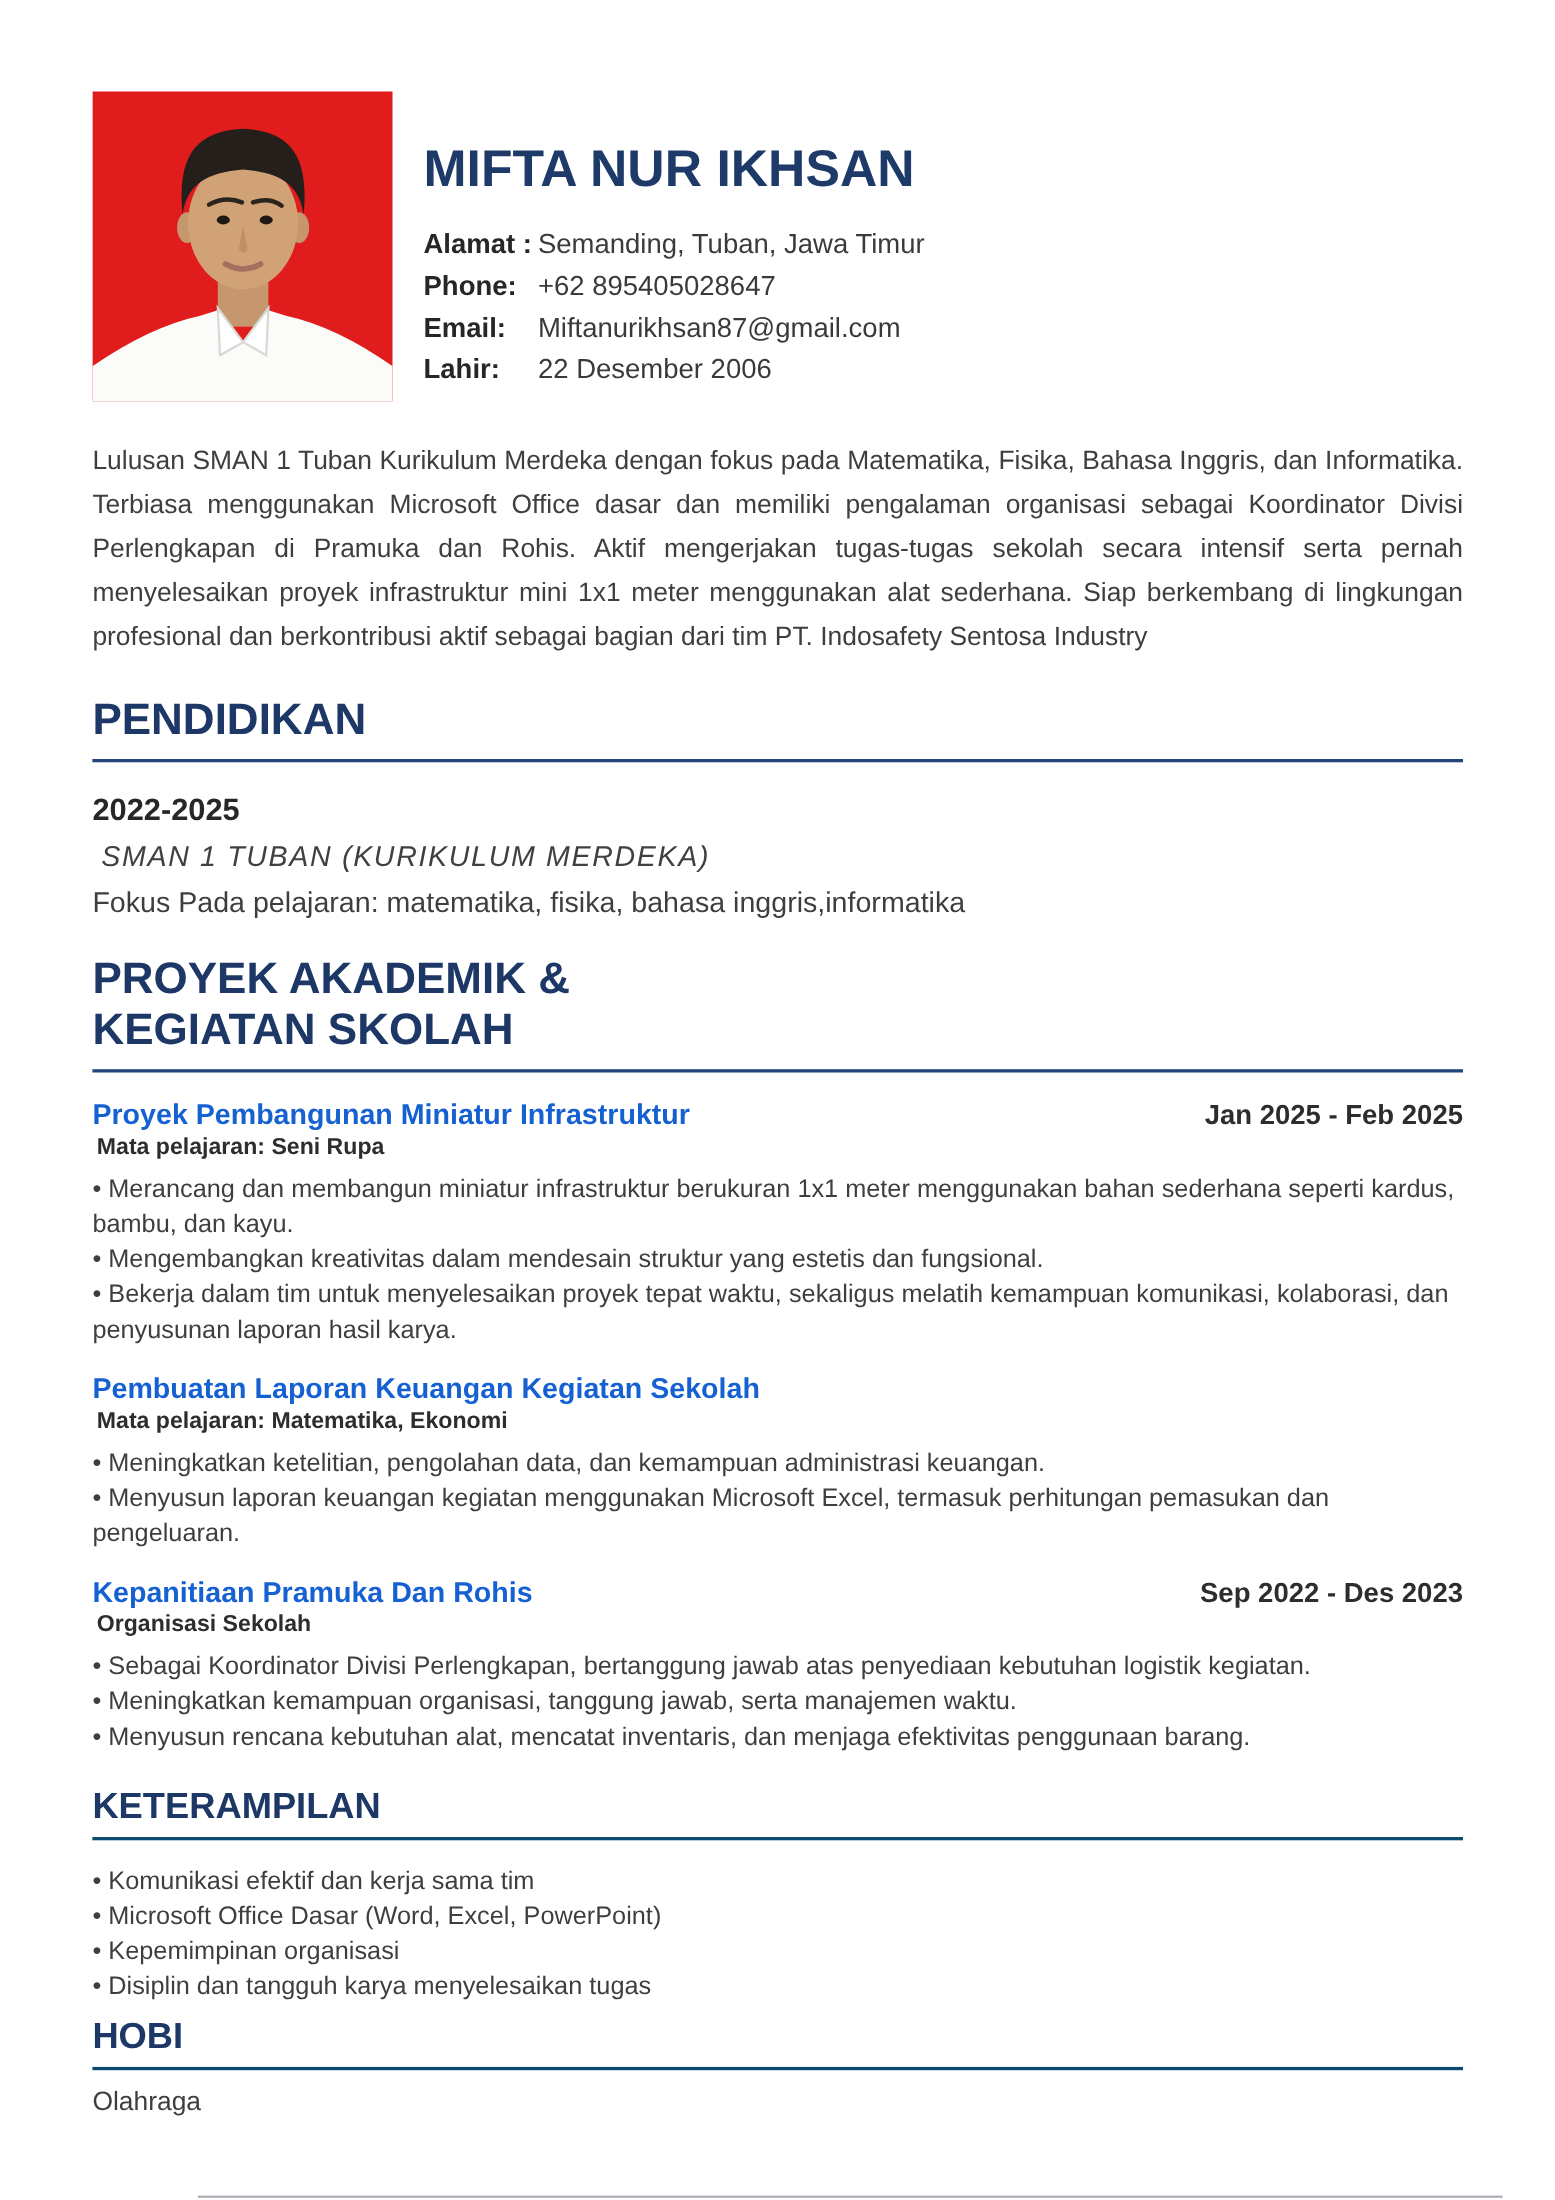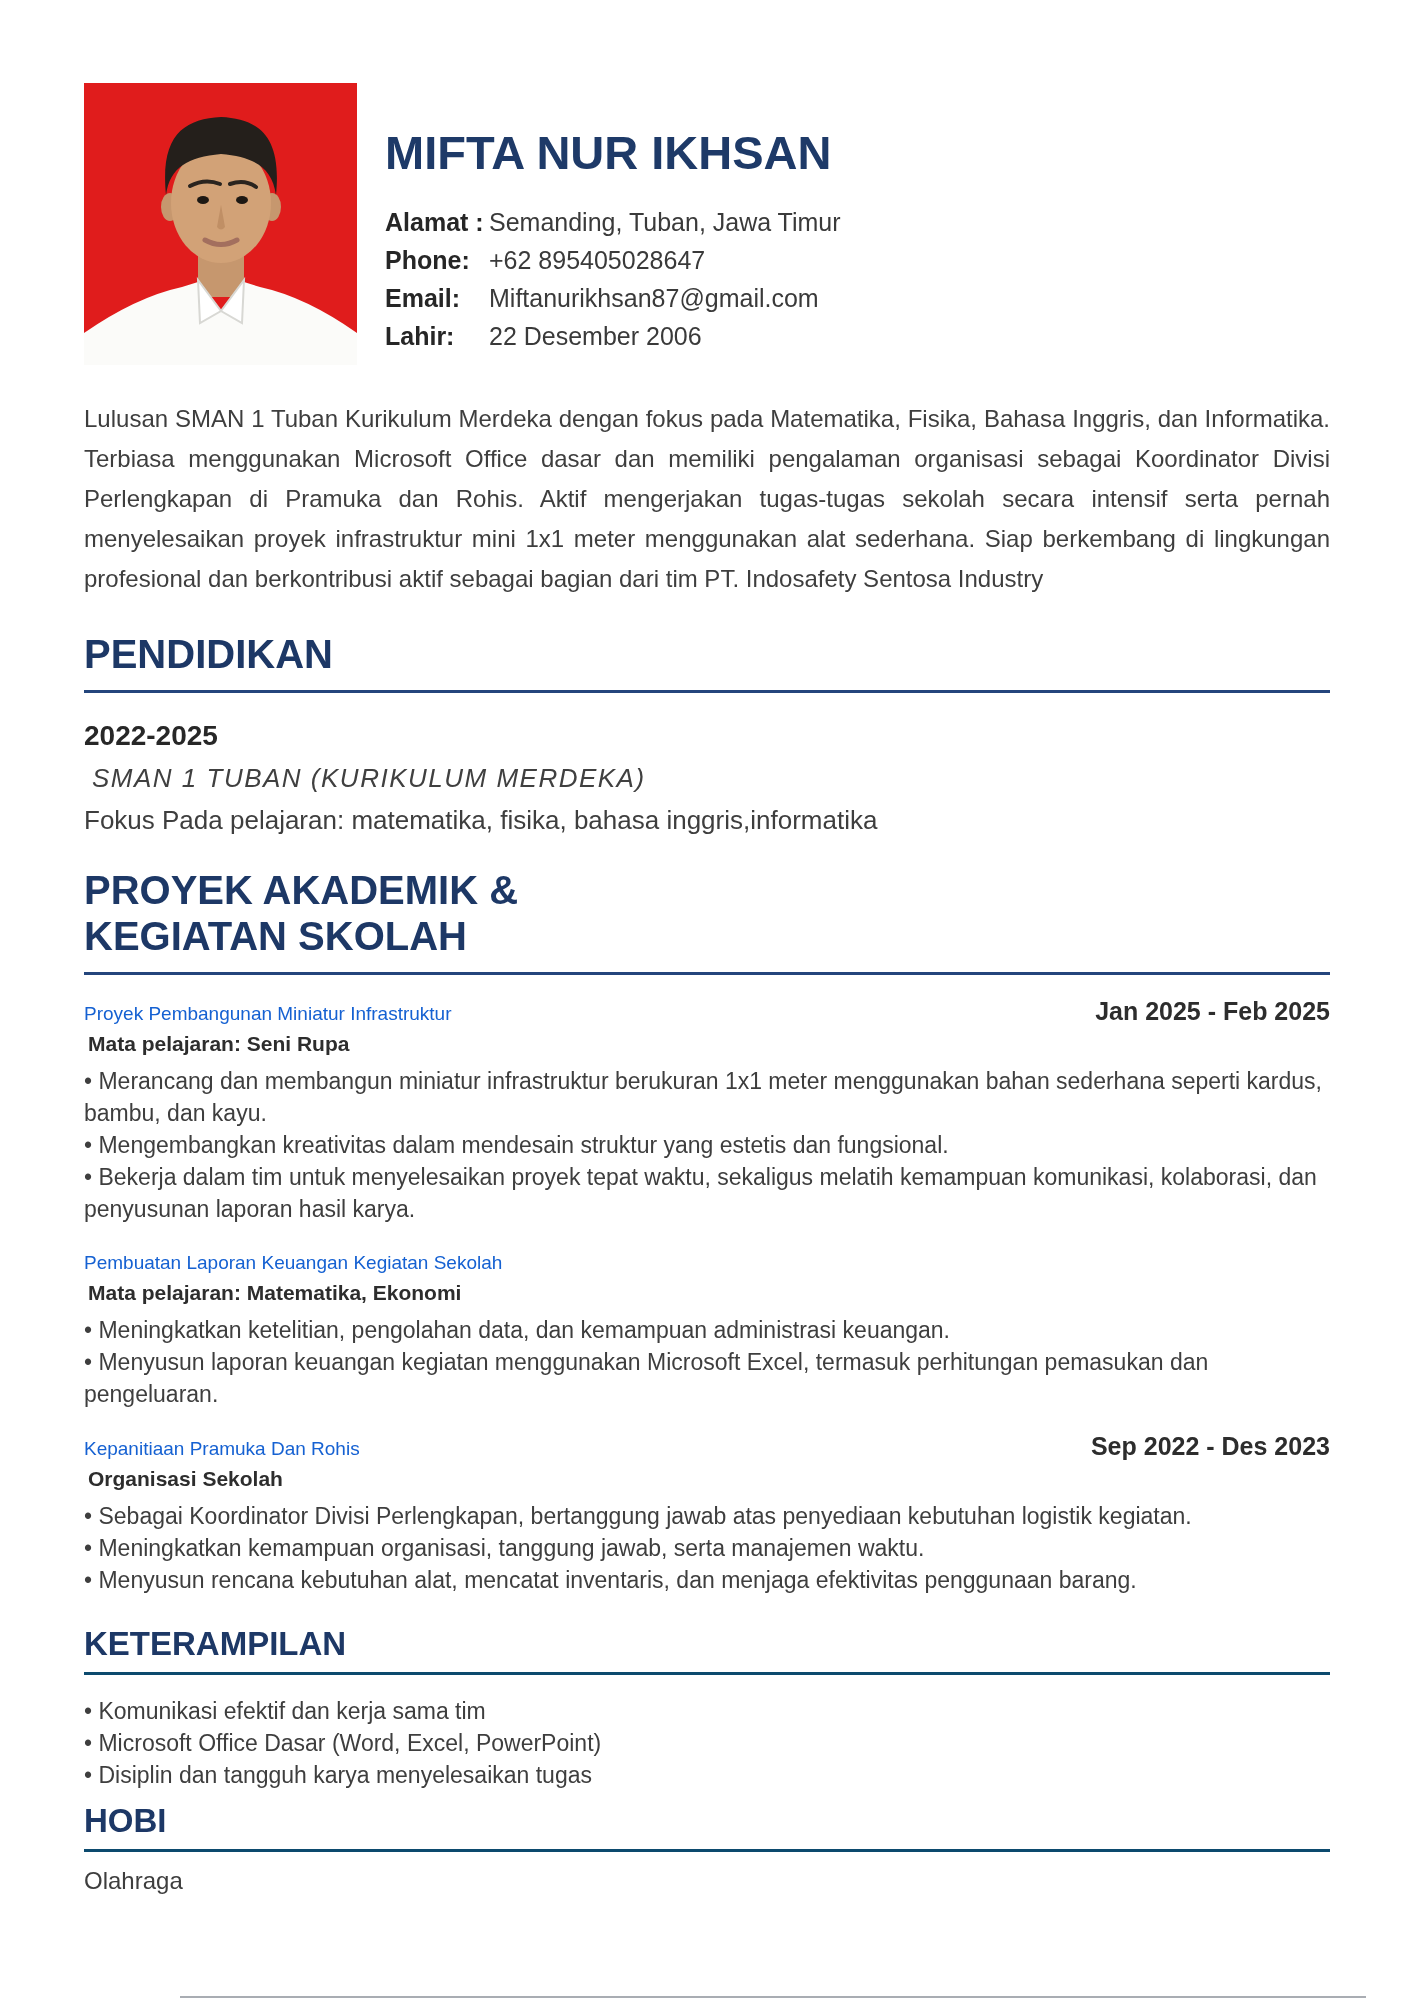--- a/index.html
+++ b/index.html
@@ -50,21 +50,21 @@
   .edu-school {
     margin-top: 12px; padding-left: 8px;
     font-size: 26px; line-height: 30px; font-weight: normal; font-style: italic;
     letter-spacing: 1.5px; color: #404040;
   }
   .edu-focus { margin-top: 12px; font-size: 26px; line-height: 30px; color: #3e3e3e; }
 
   
   .entry { margin-top: 22px; }
   .entry-head { display: flex; justify-content: space-between; align-items: baseline; }
-  .entry-title { font-size: 19px; line-height: 32px; font-weight: normal; color: #1561d2; }
+  .entry-title { font-size: 26px; line-height: 32px; font-weight: bold; color: #1561d2; }
   .entry-date { font-size: 25px; font-weight: bold; color: #2d2d2d; white-space: nowrap; }
   .entry-sub { margin-top: 1px; padding-left: 4px; font-size: 21px; line-height: 25px; font-weight: bold; color: #2d2d2d; }
   .bullets { margin-top: 9px; }
   .bullet { font-size: 23px; line-height: 32px; color: #3e3e3e; }
   .bullet::before { content: "\2022  "; }
 
   
   .skills { margin-top: 20px; }
   .skill { font-size: 23px; line-height: 32px; color: #3e3e3e; }
   .skill::before { content: "\2022  "; }
@@ -172,20 +172,21 @@
       <div class="bullet">Sebagai Koordinator Divisi Perlengkapan, bertanggung jawab atas penyediaan kebutuhan logistik kegiatan.</div>
       <div class="bullet">Meningkatkan kemampuan organisasi, tanggung jawab, serta manajemen waktu.</div>
       <div class="bullet">Menyusun rencana kebutuhan alat, mencatat inventaris, dan menjaga efektivitas penggunaan barang.</div>
     </div>
   </div>
 
   <h2 class="section-title-sm">KETERAMPILAN</h2>
   <div class="skills">
     <div class="skill">Komunikasi efektif dan kerja sama tim</div>
     <div class="skill">Microsoft Office Dasar (Word, Excel, PowerPoint)</div>
+    <div class="skill">Kepemimpinan organisasi</div>
     <div class="skill">Disiplin dan tangguh karya menyelesaikan tugas</div>
   </div>
 
   <h2 class="section-title-sm hobi-title">HOBI</h2>
   <div class="hobby">Olahraga</div>
 
 </div>
 
 <div class="bottom-cut"></div>
 

